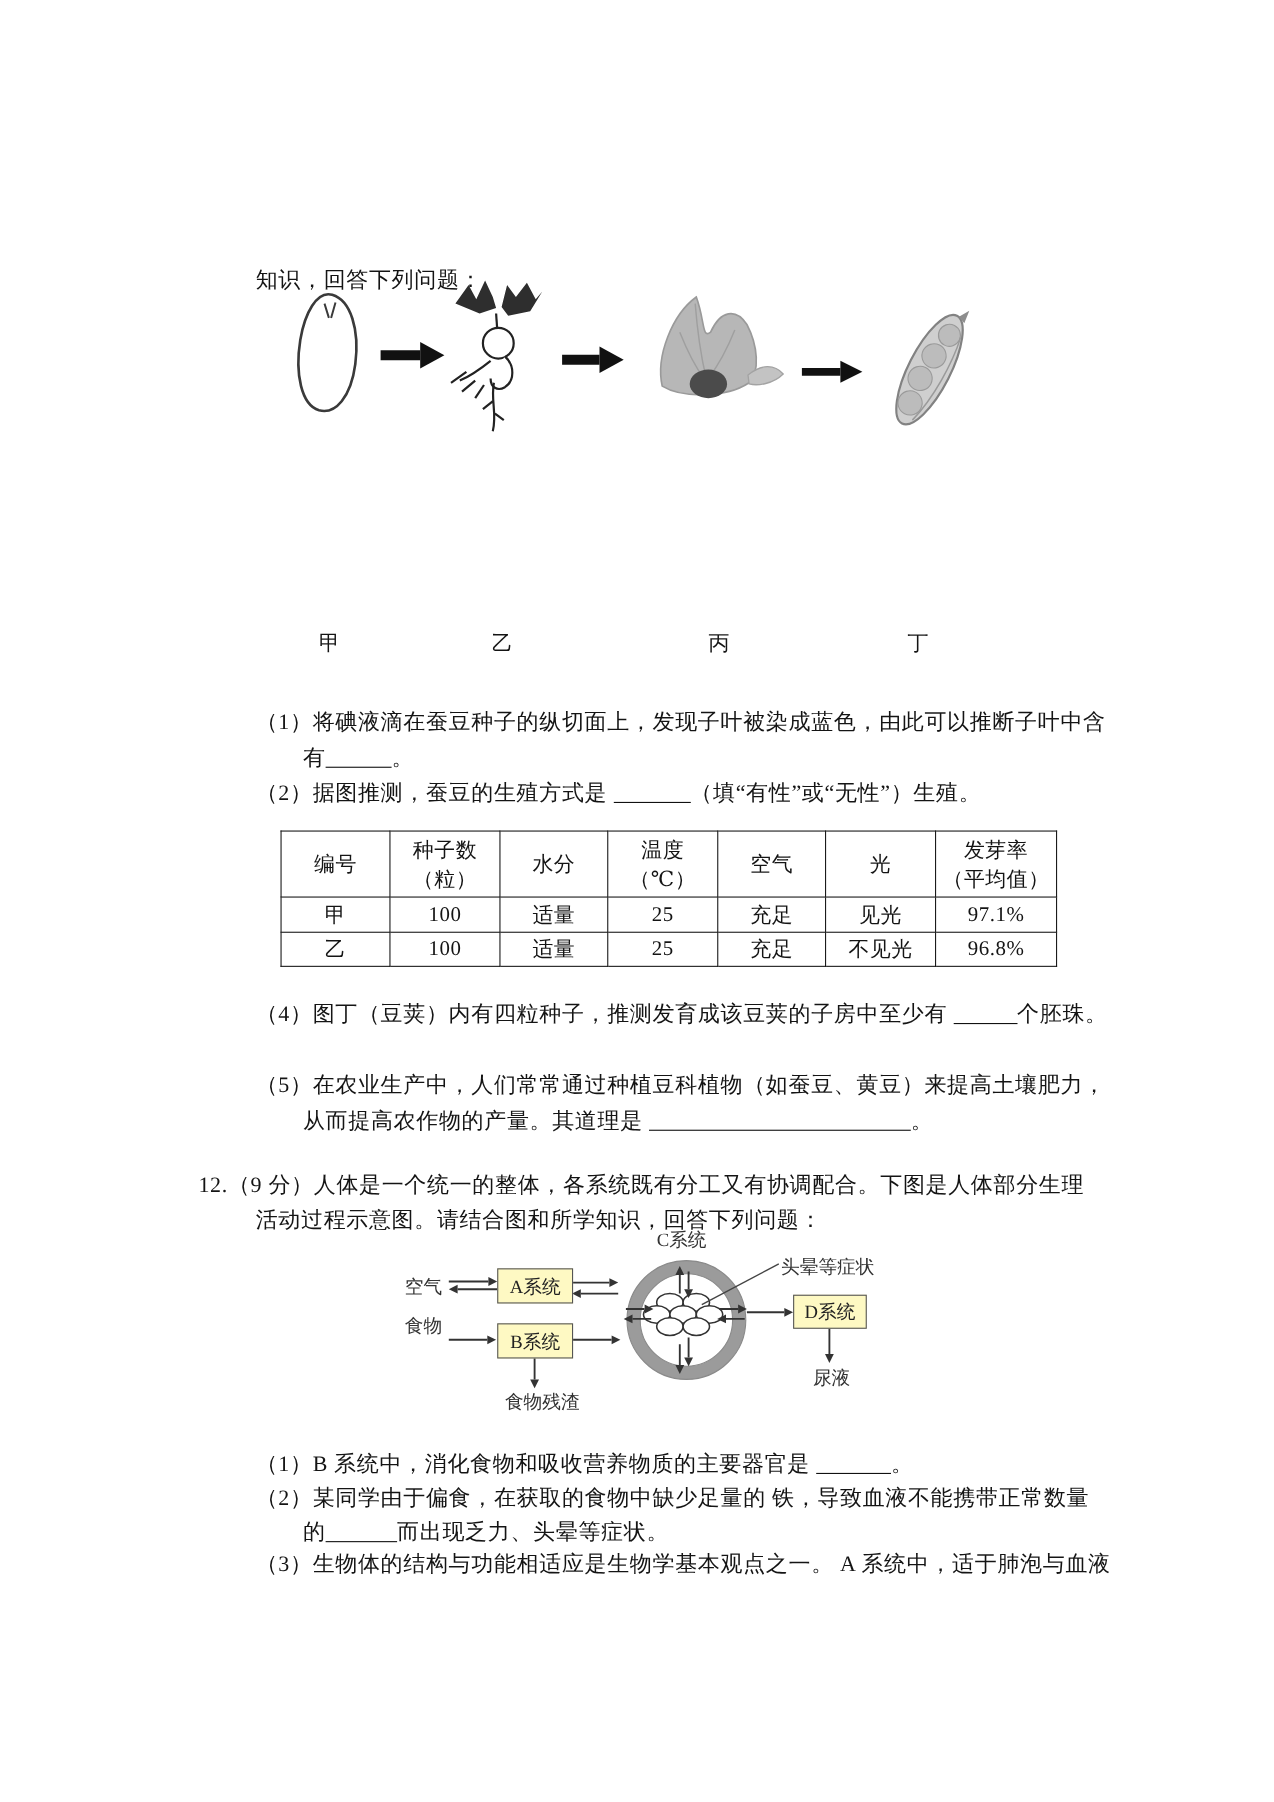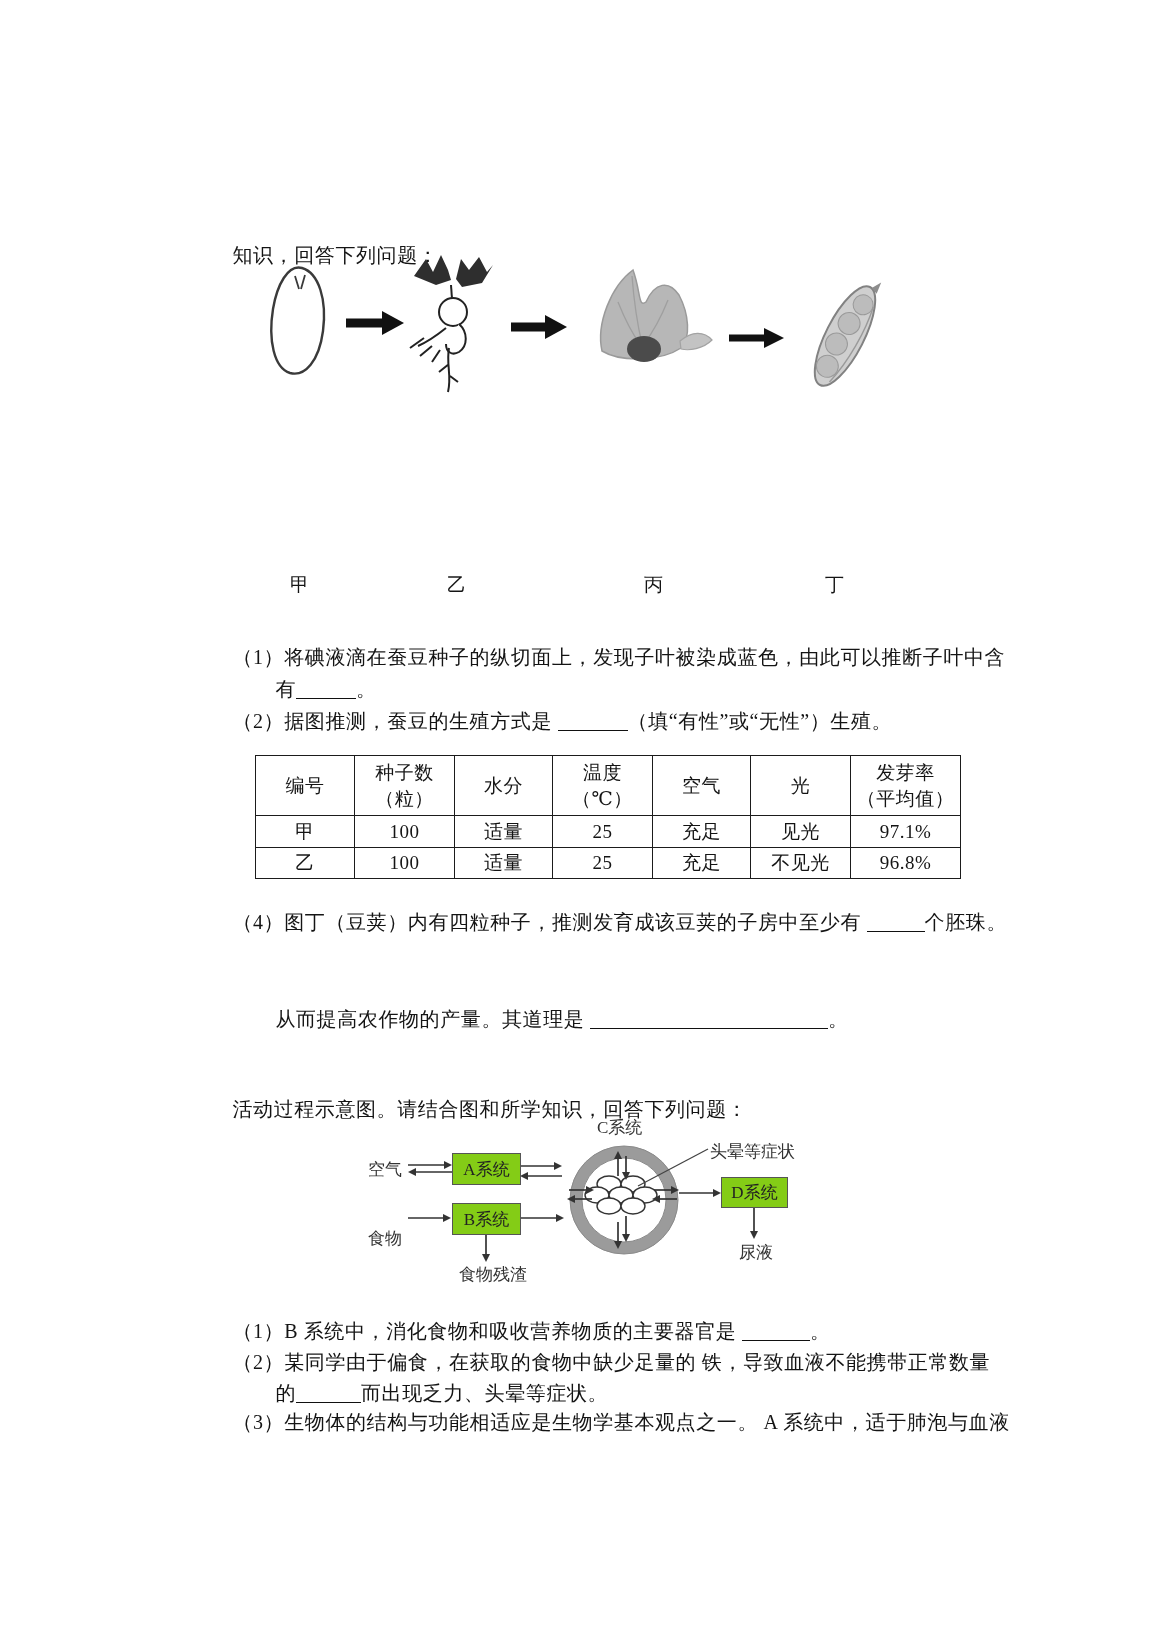--- a/index.html
+++ b/index.html
@@ -9,21 +9,21 @@
   .t{position:absolute;white-space:pre;font-size:20px;letter-spacing:.6px;line-height:24px;color:#141414;}
   .blank{display:inline-block;border-bottom:1.7px solid #111;height:16px;vertical-align:-3px;}
   .figlabel{position:absolute;font-size:19px;color:#141414;}
   table.exp{position:absolute;left:255px;top:755px;border-collapse:collapse;table-layout:fixed;
             font-size:19px;color:#141414;}
   table.exp th,table.exp td{border:1.7px solid #1b1b1b;text-align:center;vertical-align:middle;
             font-weight:normal;padding:0;letter-spacing:.5px;}
   .hrow{height:60px}.drow1{height:32px}.drow2{height:31px}
   .diagram{position:absolute;left:350px;top:1108px;width:460px;height:190px;}
   .dlab{position:absolute;font-size:17px;color:#333;white-space:pre;}
-  .dbox{position:absolute;border:1.4px solid #555;background:#84cc16;display:flex;align-items:center;
+  .dbox{position:absolute;border:1.4px solid #555;background:#fef9c3;display:flex;align-items:center;
         justify-content:center;font-size:17px;color:#222;}
   svg{position:absolute;}
 </style>
 </head>
 <body>
 
 <div class="page">
 
   <div class="t" style="left:210px;top:219px">
     <span>知识，回答下列问题：</span>
@@ -150,24 +150,30 @@
       <td>充足</td>
           <td>不见光</td>
       <td>96.8%</td>
     </tr>
   </tbody>
     </table>
 
   <div class="t" style="left:210px;top:886px">
     <span>（4）图丁（豆荚）内有四粒种子，推测发育成该豆荚的子房中至少有 </span><span class="blank" style="width:58px"></span><span>个胚珠。</span>
   </div>
+  <div class="t" style="left:210px;top:951px">
+    <span>（5）在农业生产中，人们常常通过种植豆科植物（如蚕豆、黄豆）来提高土壤肥力，</span>
+  </div>
   <div class="t" style="left:253px;top:983px">
     <span>从而提高农作物的产量。其道理是 </span><span class="blank" style="width:238px"></span><span>。</span>
   </div>
 
+  <div class="t" style="left:158px;top:1042px">
+    <span>12.（9 分）人体是一个统一的整体，各系统既有分工又有协调配合。下图是人体部分生理</span>
+  </div>
   <div class="t" style="left:210px;top:1073px">
     <span>活动过程示意图。请结合图和所学知识，回答下列问题：</span>
   </div>
 
   <div class="diagram">
     <svg style="left:0;top:0" width="460" height="190" viewBox="0 0 460 190">
 
       <circle cx="274" cy="92" r="48" fill="#ffffff" stroke="#9b9b9b" stroke-width="12"></circle>
       <circle cx="274" cy="92" r="54" fill="none" stroke="#8a8a8a" stroke-width="1"></circle>
       <circle cx="274" cy="92" r="42" fill="none" stroke="#8a8a8a" stroke-width="1"></circle>
@@ -225,21 +231,21 @@
         <line x1="242" y1="91" x2="225" y2="91"></line>
           <polygon points="225,87 217,91 225,95" stroke="none"></polygon>
 
         <line x1="304" y1="82" x2="321" y2="82"></line>
           <polygon points="321,78 329,82 321,86" stroke="none"></polygon>
         <line x1="327" y1="91" x2="310" y2="91"></line>
           <polygon points="310,87 302,91 310,95" stroke="none"></polygon>
       </g>
     </svg>
     <span class="dlab" style="left:18px;top:50px">空气</span>
-    <span class="dlab" style="left:18px;top:119px">食物</span>
+    <span class="dlab" style="left:18px;top:86px">食物</span>
     <div class="dbox" style="left:102px;top:45px;width:67px;height:30px">
         <span>A系统</span>
       </div>
     <div class="dbox" style="left:102px;top:95px;width:67px;height:30px">
         <span>B系统</span>
       </div>
     <span class="dlab" style="left:247px;top:8px">C系统</span>
     <span class="dlab" style="left:360px;top:32px">头晕等症状</span>
     <div class="dbox" style="left:371px;top:69px;width:65px;height:29px">
         <span>D系统</span>

